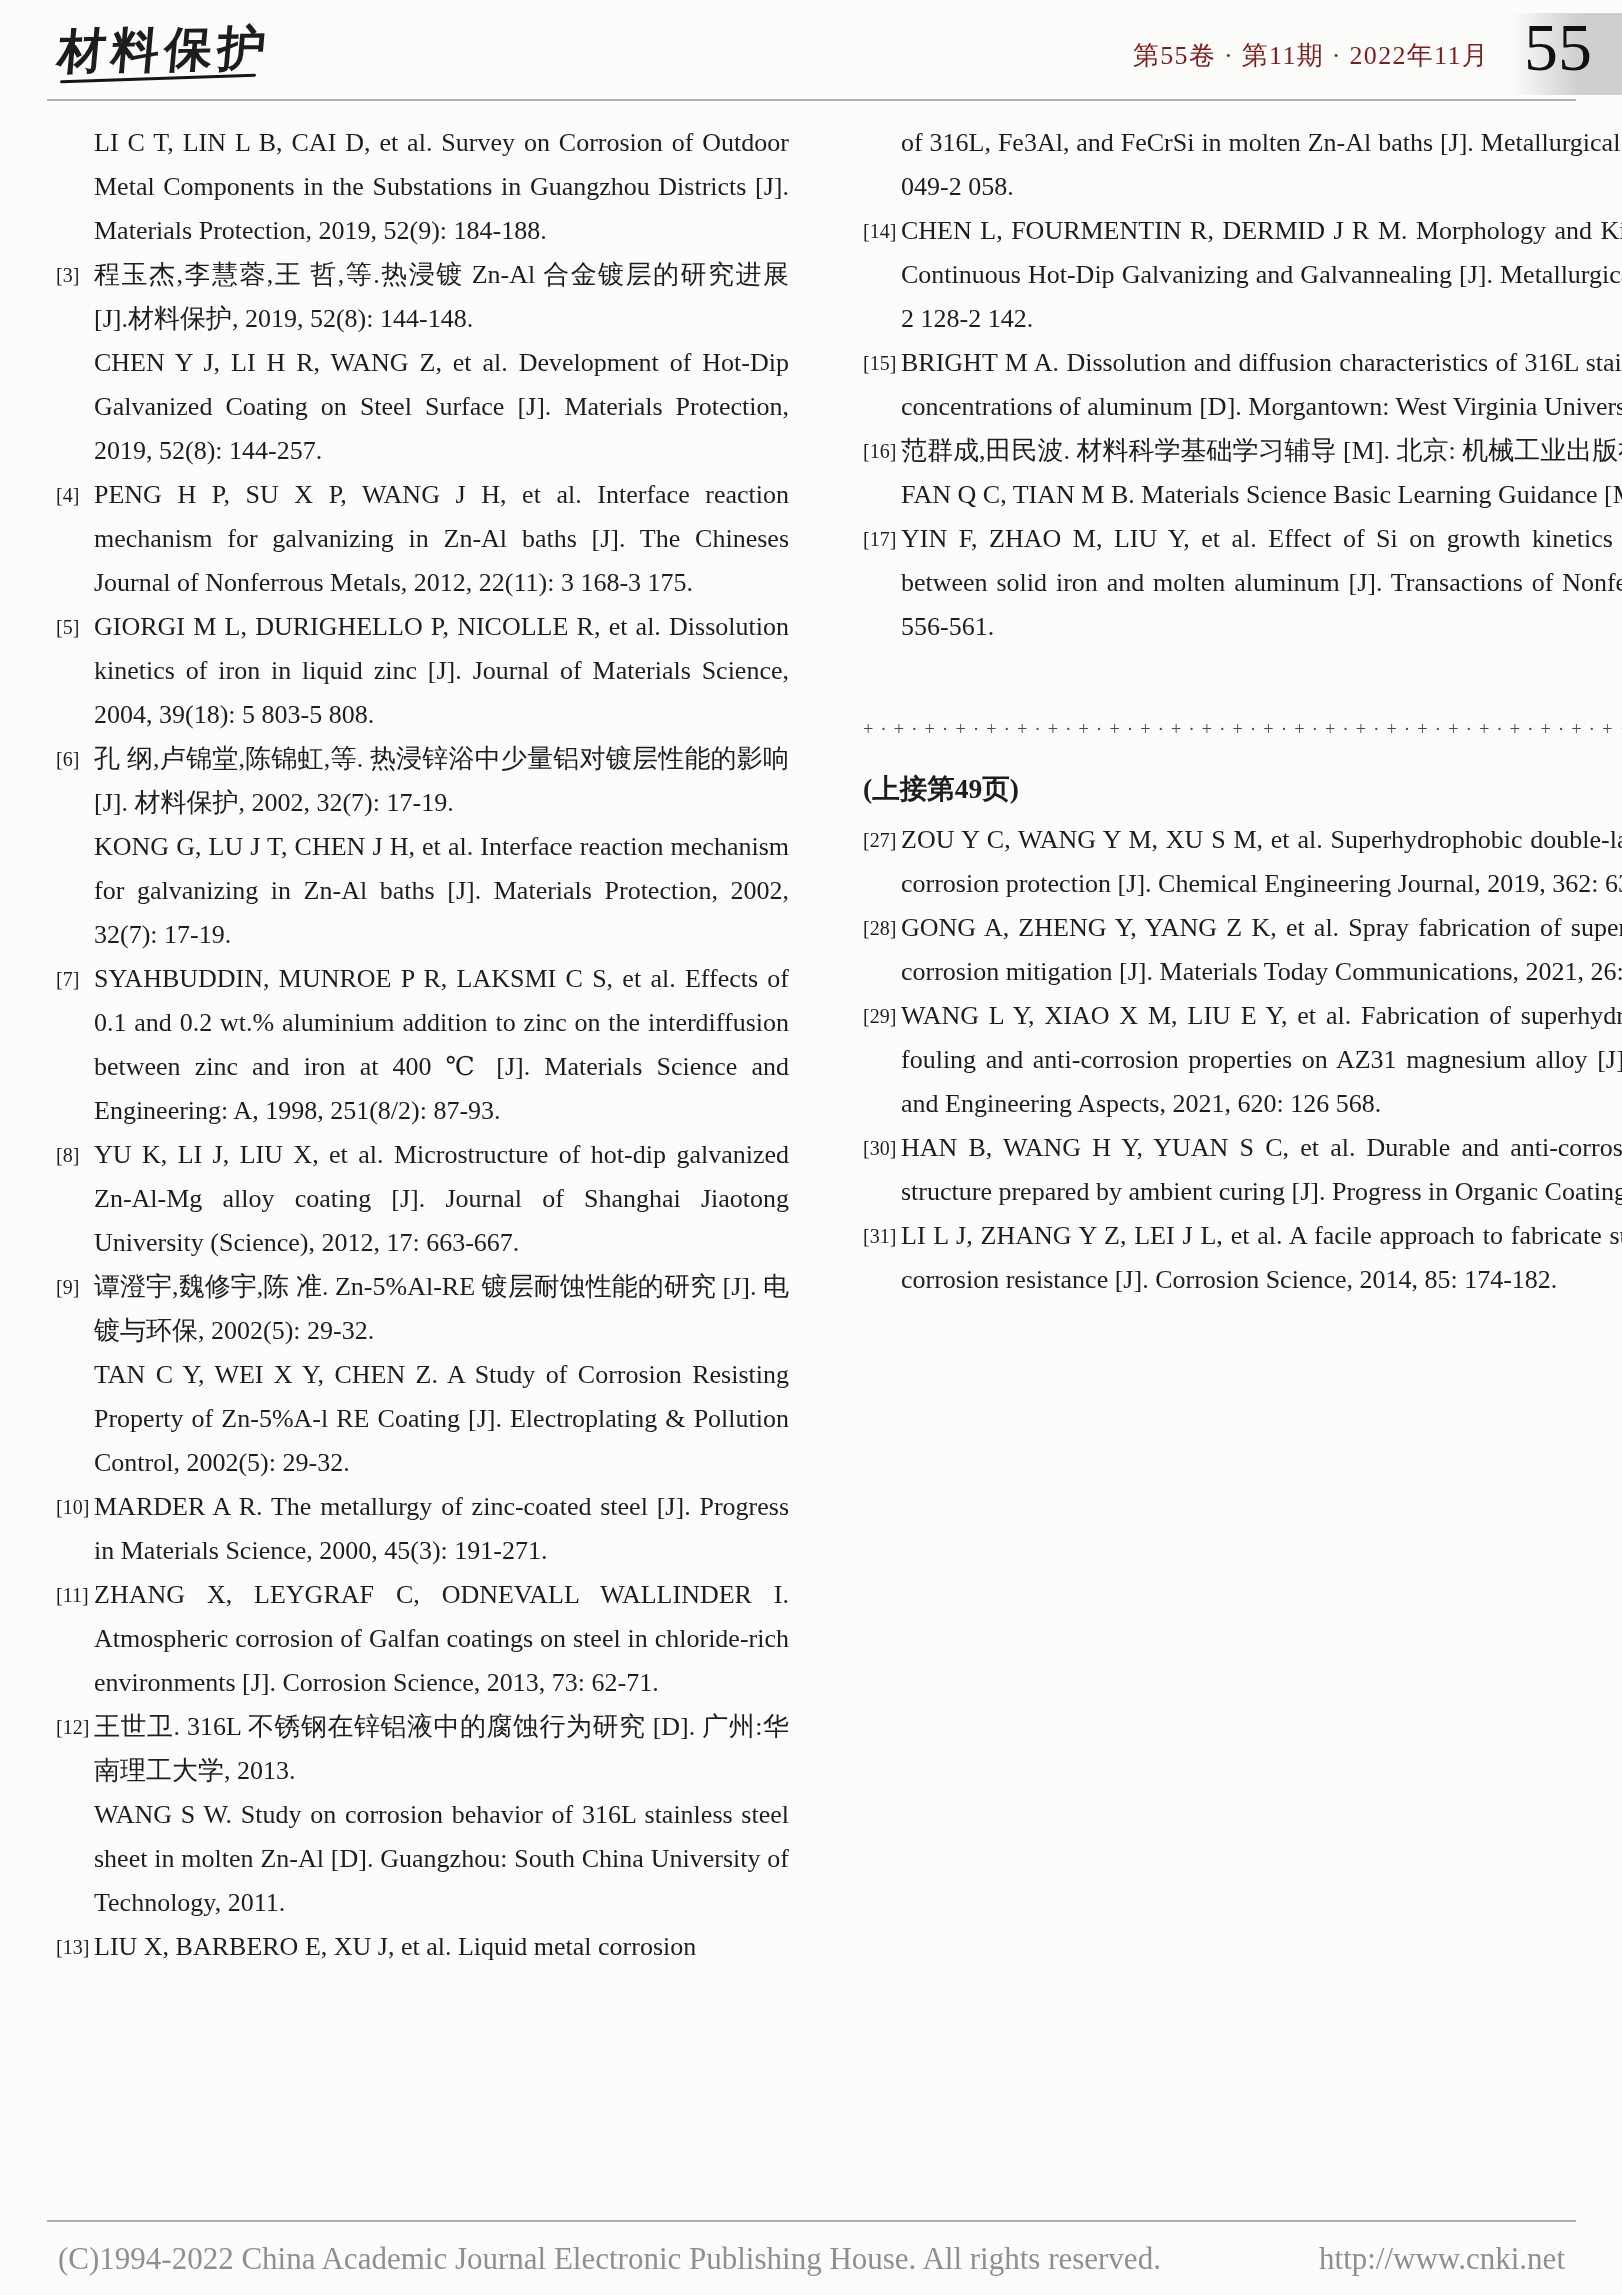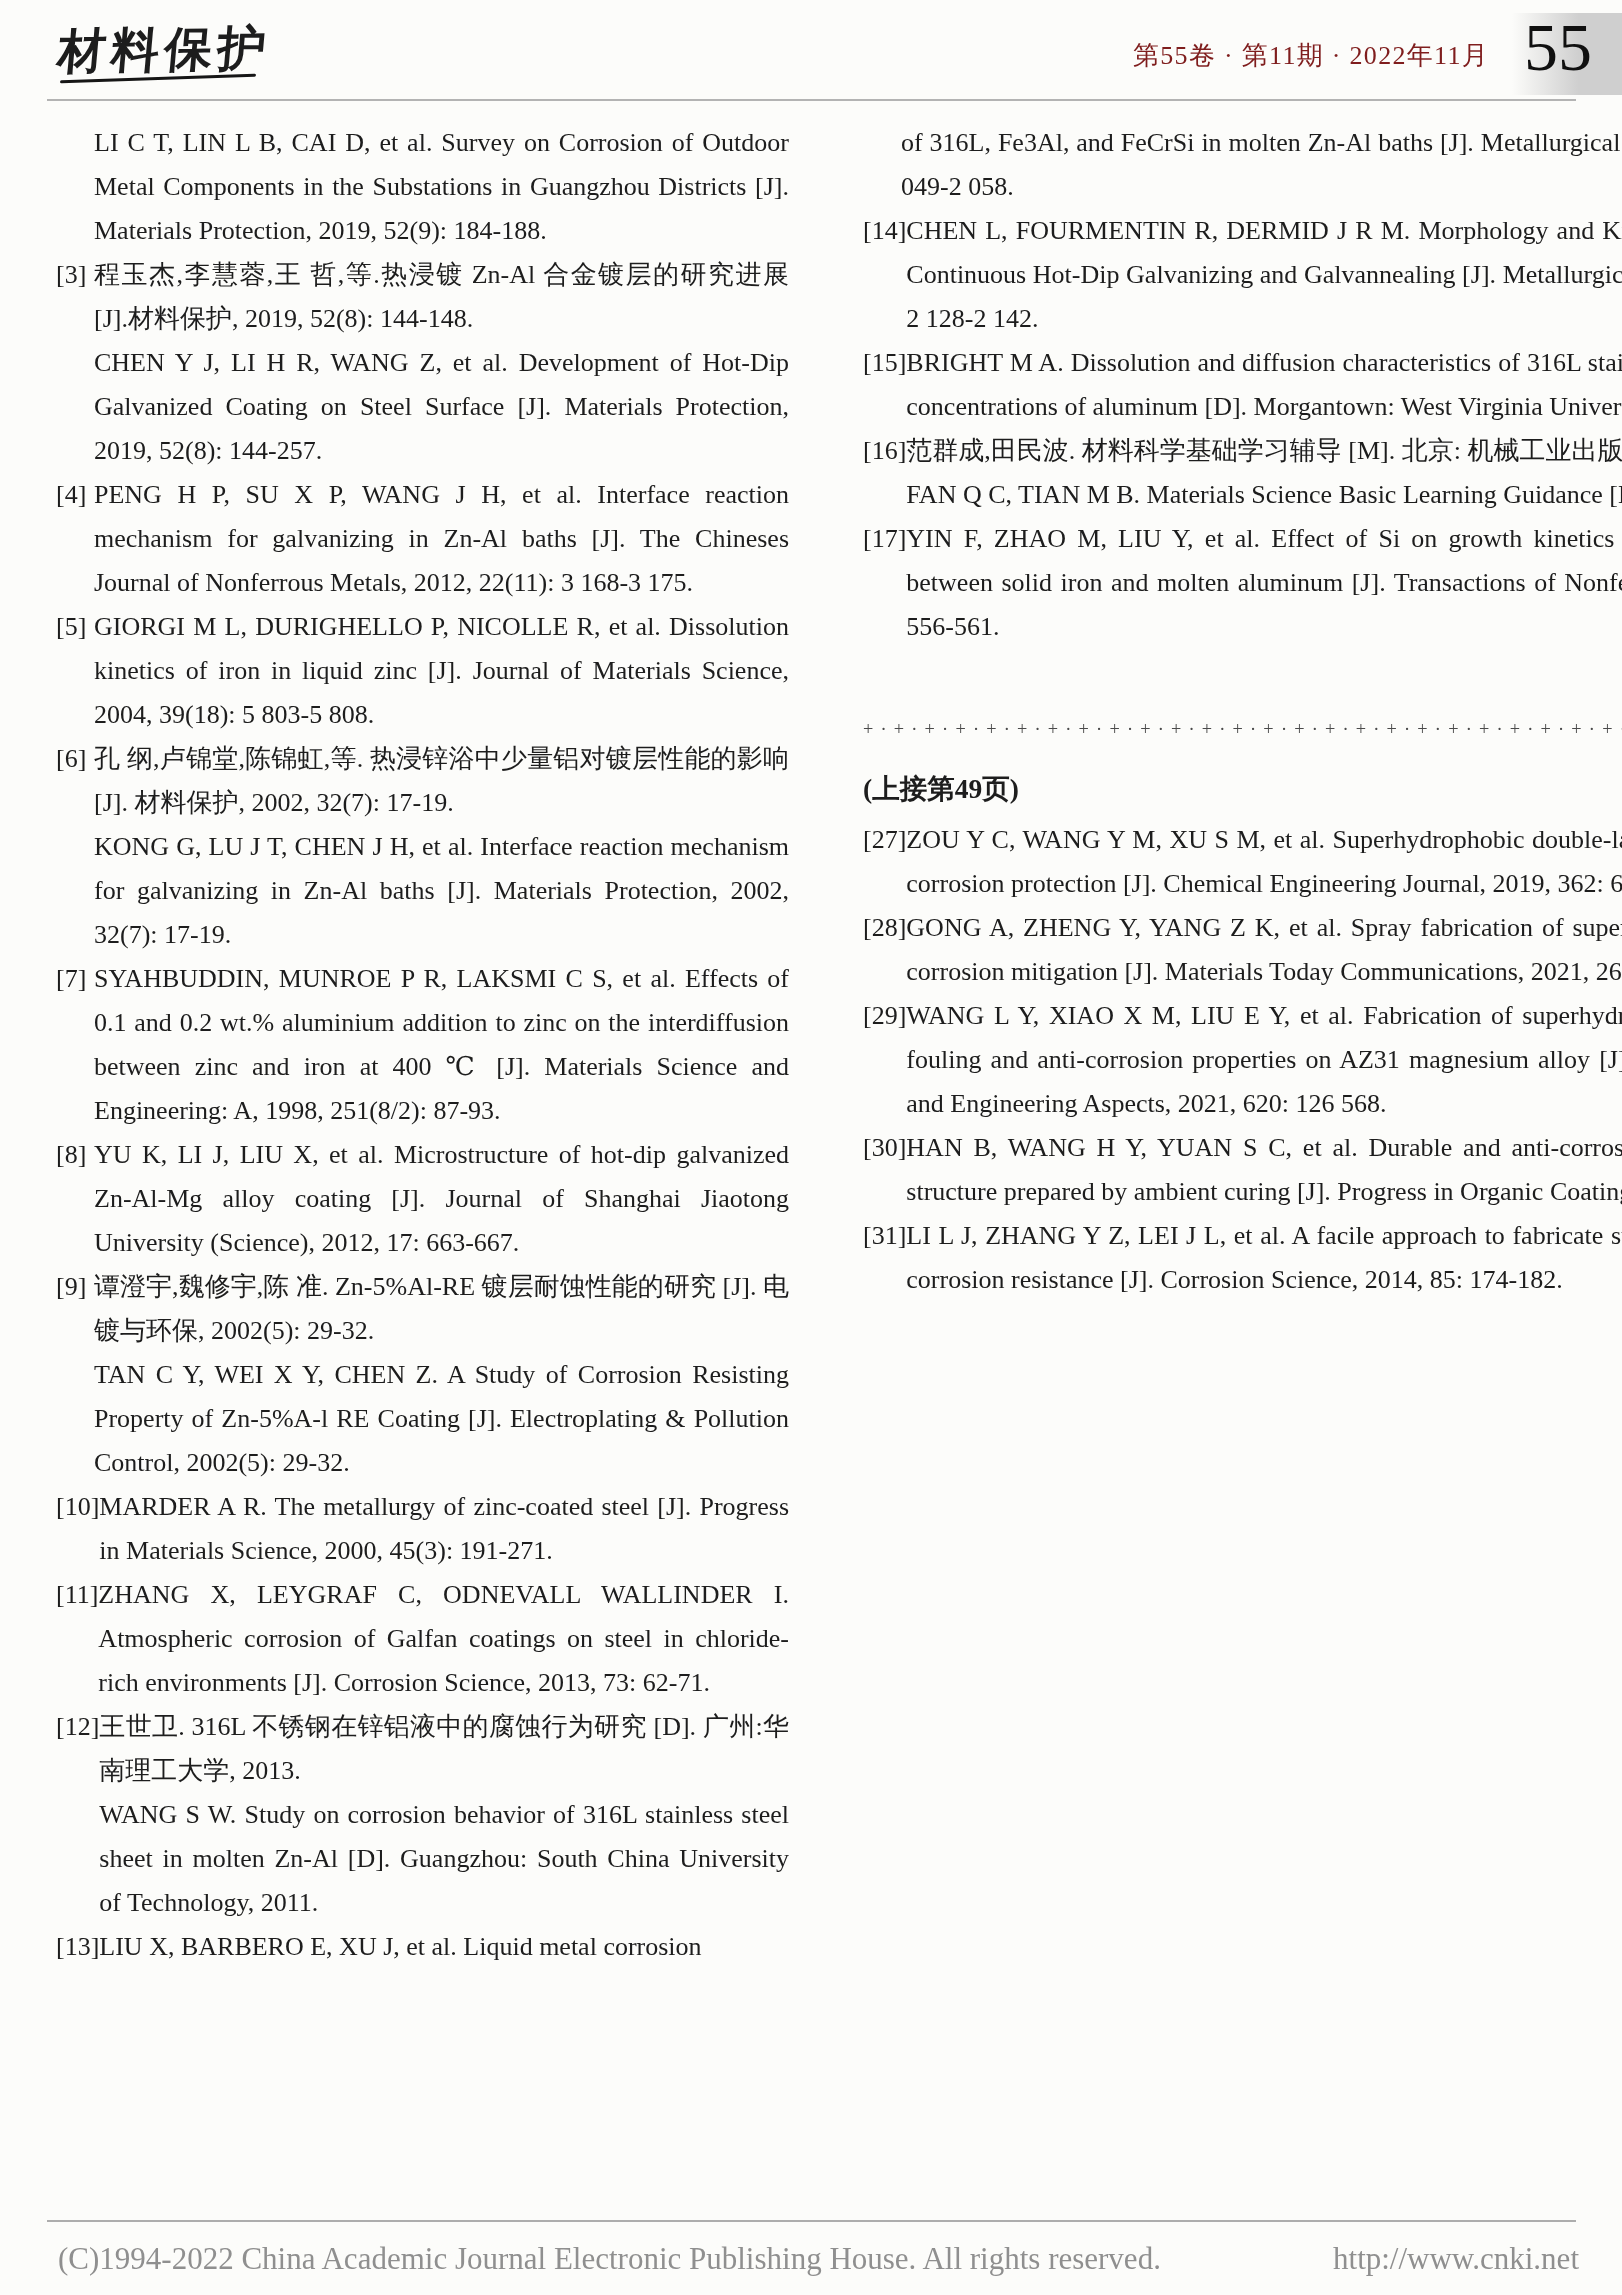--- a/index.html
+++ b/index.html
@@ -44,21 +44,21 @@
   
   .main{
     position:absolute;top:121px;left:56px;right:51px;
     display:flex;gap:74px;
   }
   .col{width:733px;flex:0 0 auto;}
   .col.right{flex:1 1 auto;width:auto;}
   .ref{display:flex;margin:0;}
   .ref-label{
     flex:0 0 38px;
-    font-size:26px;line-height:44px;
+    font-size:20px;line-height:44px;
     white-space:nowrap;
   }
   .ref-body{flex:1;min-width:0;}
   .ref-para{
     margin:0;
     font-size:26px;line-height:44px;
     text-align:justify;
     text-justify:inter-word;
   }
   .editor-note{
@@ -81,21 +81,21 @@
     font-size:27.5px;line-height:47px;
     font-weight:bold;
     margin:3.9px 0 6.5px 0;
   }
   
   .footer-rule{
     position:absolute;left:47px;right:47px;top:2220px;
     border-top:2.6px solid #adadad;
   }
   .footer{
-    position:absolute;left:58px;right:44px;top:2241px;
+    position:absolute;left:58px;right:58px;top:2241px;
     display:flex;justify-content:space-between;
     font-size:31px;color:#8f8f8f;
     font-family:"Liberation Serif","DejaVu Serif",serif;
   }
 </style>
 </head>
 <body>
 
 <div class="page">
 

